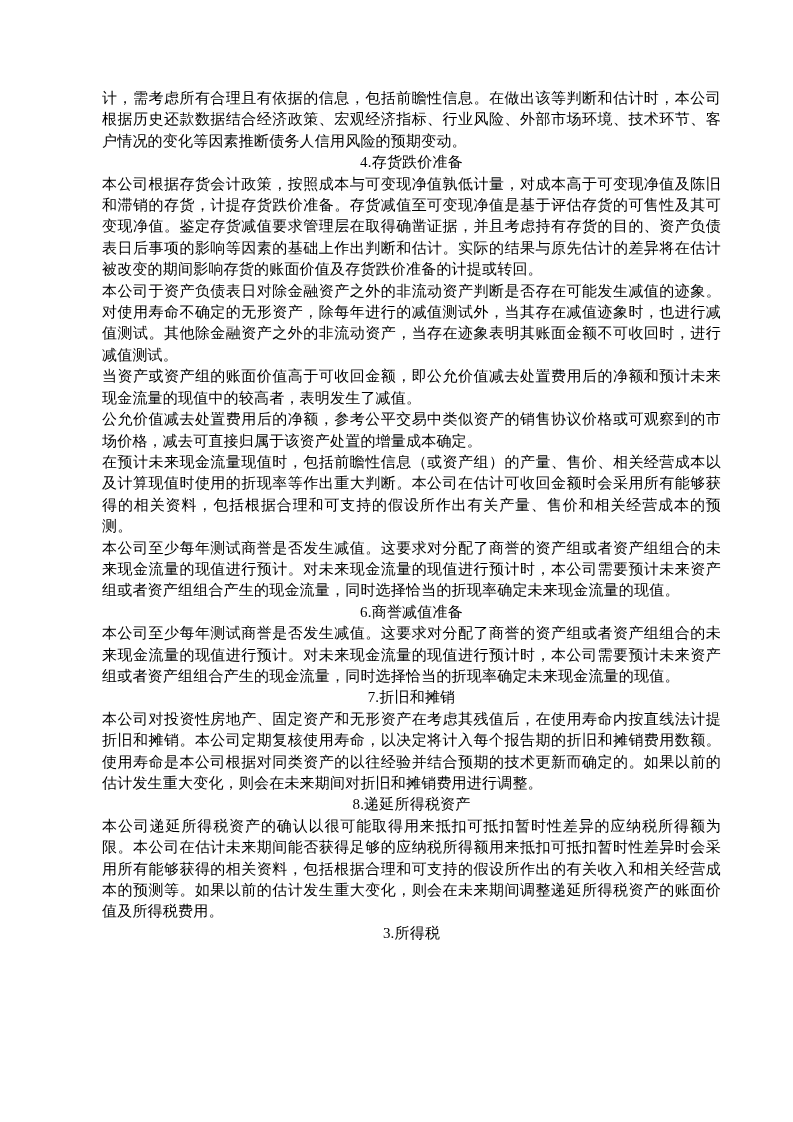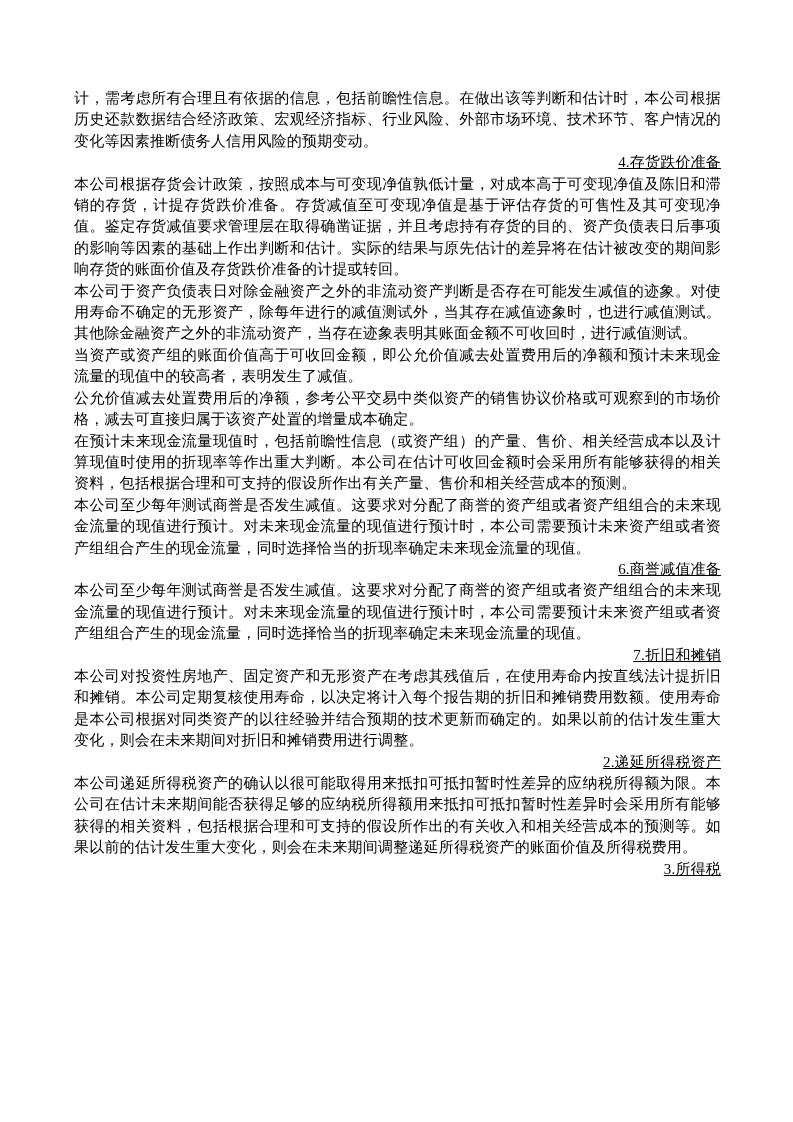--- a/index.html
+++ b/index.html
@@ -10,55 +10,54 @@
   body {
     width: 793px;
     height: 1122px;
     font-family: "Liberation Serif", "DejaVu Serif", serif;
     color: #000000;
   }
   .page {
     box-sizing: border-box;
     width: 793px;
     height: 1004px;
-    padding: 88px 72px 60px 74px;
+    padding: 88px 72px 60px 102px;
     background: #ffffff;
     overflow: hidden;
   }
   .doc-content {
     width: 100%;
   }
   .block {
     margin: 0;
     font-size: 15px;
     line-height: 21.4px;
     text-align: justify;
     text-justify: inter-ideograph;
     word-break: break-all;
     letter-spacing: 0.2px;
   }
   .heading {
-    text-align: right;
-    text-decoration: underline;
+    text-align: center;
   }
 </style>
 </head>
 <body>
 
 <div class="page">
   <div class="doc-content" id="doc-content">
       <p class="block">计，需考虑所有合理且有依据的信息，包括前瞻性信息。在做出该等判断和估计时，本公司根据历史还款数据结合经济政策、宏观经济指标、行业风险、外部市场环境、技术环节、客户情况的变化等因素推断债务人信用风险的预期变动。</p>
       <p class="block heading">4.存货跌价准备</p>
       <p class="block">本公司根据存货会计政策，按照成本与可变现净值孰低计量，对成本高于可变现净值及陈旧和滞销的存货，计提存货跌价准备。存货减值至可变现净值是基于评估存货的可售性及其可变现净值。鉴定存货减值要求管理层在取得确凿证据，并且考虑持有存货的目的、资产负债表日后事项的影响等因素的基础上作出判断和估计。实际的结果与原先估计的差异将在估计被改变的期间影响存货的账面价值及存货跌价准备的计提或转回。</p>
       <p class="block">本公司于资产负债表日对除金融资产之外的非流动资产判断是否存在可能发生减值的迹象。对使用寿命不确定的无形资产，除每年进行的减值测试外，当其存在减值迹象时，也进行减值测试。其他除金融资产之外的非流动资产，当存在迹象表明其账面金额不可收回时，进行减值测试。</p>
       <p class="block">当资产或资产组的账面价值高于可收回金额，即公允价值减去处置费用后的净额和预计未来现金流量的现值中的较高者，表明发生了减值。</p>
       <p class="block">公允价值减去处置费用后的净额，参考公平交易中类似资产的销售协议价格或可观察到的市场价格，减去可直接归属于该资产处置的增量成本确定。</p>
       <p class="block">在预计未来现金流量现值时，包括前瞻性信息（或资产组）的产量、售价、相关经营成本以及计算现值时使用的折现率等作出重大判断。本公司在估计可收回金额时会采用所有能够获得的相关资料，包括根据合理和可支持的假设所作出有关产量、售价和相关经营成本的预测。</p>
       <p class="block">本公司至少每年测试商誉是否发生减值。这要求对分配了商誉的资产组或者资产组组合的未来现金流量的现值进行预计。对未来现金流量的现值进行预计时，本公司需要预计未来资产组或者资产组组合产生的现金流量，同时选择恰当的折现率确定未来现金流量的现值。</p>
       <p class="block heading">6.商誉减值准备</p>
       <p class="block">本公司至少每年测试商誉是否发生减值。这要求对分配了商誉的资产组或者资产组组合的未来现金流量的现值进行预计。对未来现金流量的现值进行预计时，本公司需要预计未来资产组或者资产组组合产生的现金流量，同时选择恰当的折现率确定未来现金流量的现值。</p>
       <p class="block heading">7.折旧和摊销</p>
       <p class="block">本公司对投资性房地产、固定资产和无形资产在考虑其残值后，在使用寿命内按直线法计提折旧和摊销。本公司定期复核使用寿命，以决定将计入每个报告期的折旧和摊销费用数额。使用寿命是本公司根据对同类资产的以往经验并结合预期的技术更新而确定的。如果以前的估计发生重大变化，则会在未来期间对折旧和摊销费用进行调整。</p>
-      <p class="block heading">2.递延所得税资产</p>
+      <p class="block heading">8.递延所得税资产</p>
       <p class="block">本公司递延所得税资产的确认以很可能取得用来抵扣可抵扣暂时性差异的应纳税所得额为限。本公司在估计未来期间能否获得足够的应纳税所得额用来抵扣可抵扣暂时性差异时会采用所有能够获得的相关资料，包括根据合理和可支持的假设所作出的有关收入和相关经营成本的预测等。如果以前的估计发生重大变化，则会在未来期间调整递延所得税资产的账面价值及所得税费用。</p>
       <p class="block heading">3.所得税</p>
     </div>
 </div>
 
 </body></html>

